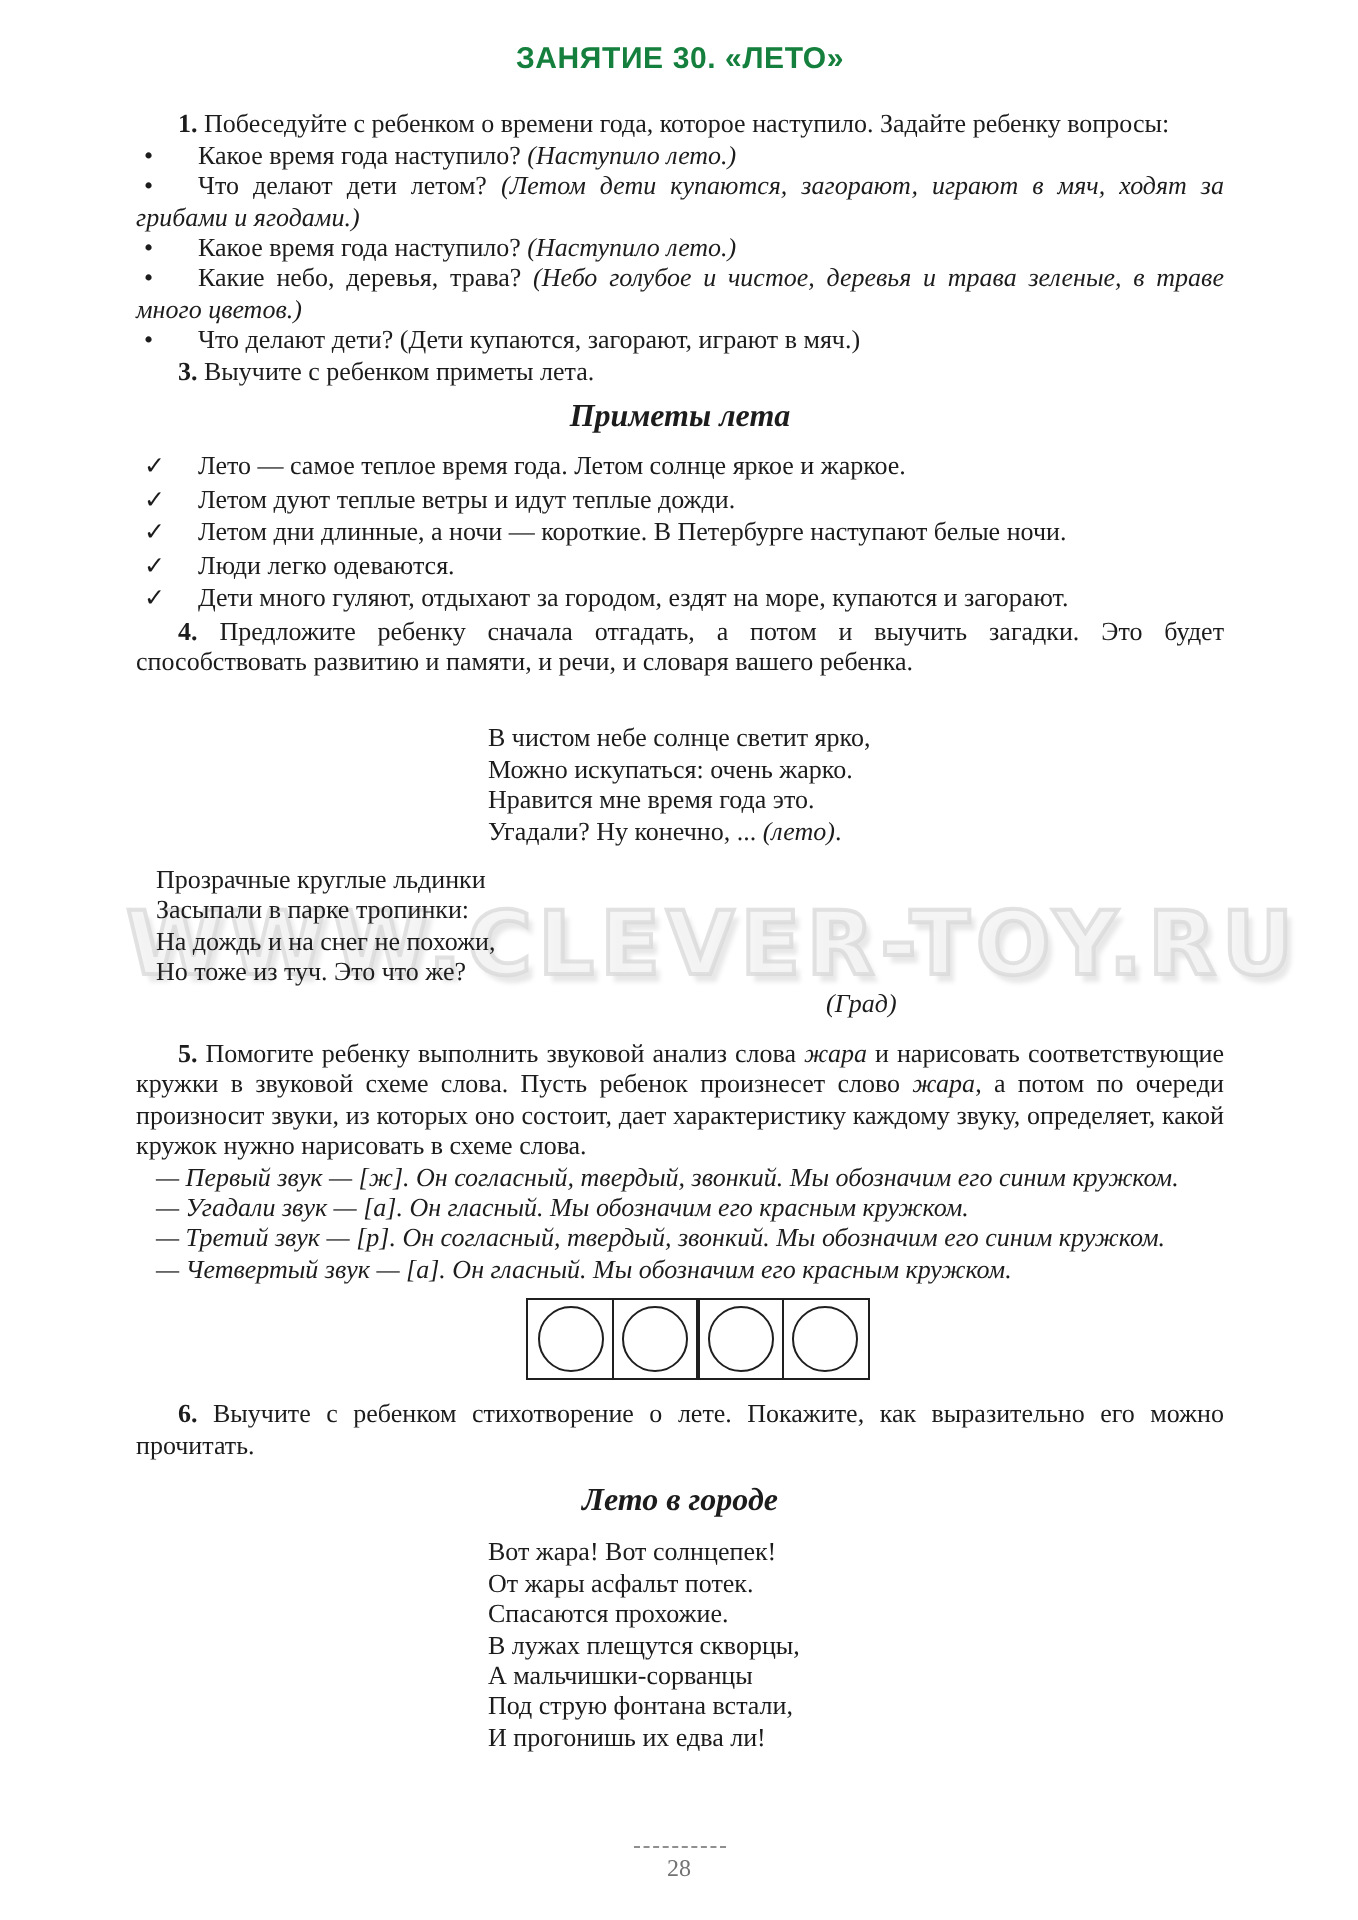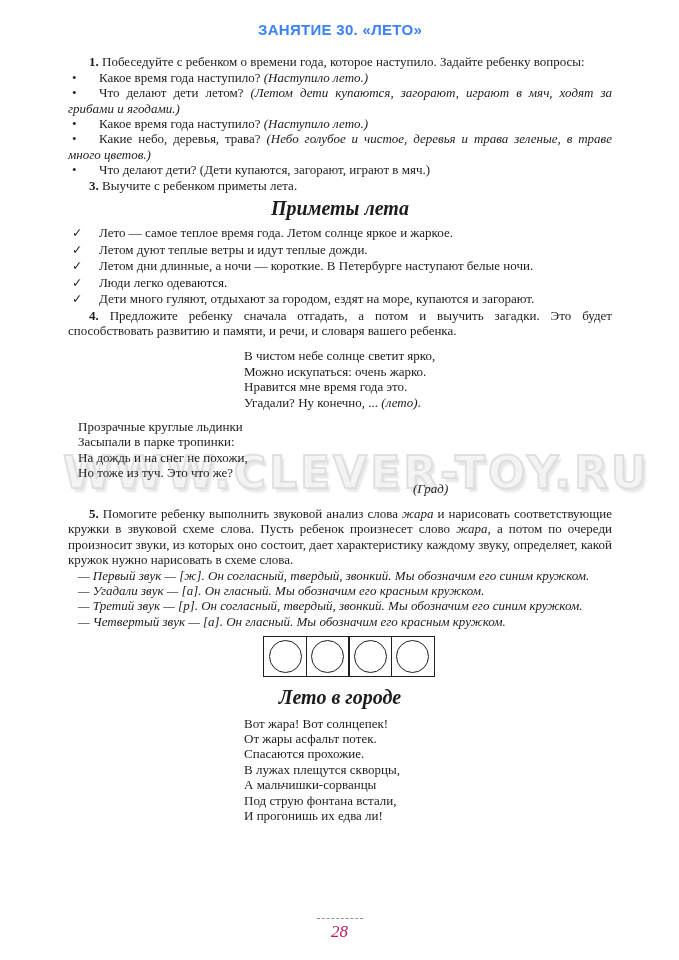--- a/index.html
+++ b/index.html
@@ -21,49 +21,49 @@
   .content{
     position:relative;z-index:1;
     padding:22px 67px 0 68px;
     font-size:13px;line-height:15.4px;
   }
   .b{font-weight:bold;}
   .i{font-style:italic;}
   .title{
     font-family:"Liberation Sans","DejaVu Sans",sans-serif;
     font-size:15px;font-weight:bold;text-align:center;
-    margin:0 0 17px 0;letter-spacing:0.3px;color:#3b82f6;
+    margin:0 0 17px 0;letter-spacing:0.3px;color:#15803d;
   }
   p.para{margin:0;text-indent:21px;text-align:justify;}
   p.hang{margin:0;text-align:justify;}
   .gl{display:inline-block;width:31px;padding-left:4px;box-sizing:border-box;}
   .check-gl{font-size:12.5px;}
   .sec-head{
-    font-size:20px;font-weight:bold;font-style:italic;
+    font-size:16px;font-weight:bold;font-style:italic;
     text-align:center;margin:8px 0 9px 0;
   }
   .verse{margin-left:176px;}
-  .verse.r1{margin-top:10px;}
+  .verse.r1{margin-top:23px;}
   .verse.r2{margin-top:9px;margin-left:10px;}
   .vline{white-space:nowrap;}
   .answer{margin-left:345px;}
   p.p5{margin:10px 0 0 0;}
   p.rule{margin:0;padding-left:10px;white-space:nowrap;}
   .scheme{display:flex;margin:7px 0 0 195px;}
   .cell{
     width:44px;height:41px;border:1.5px solid #1f1f1f;box-sizing:border-box;
     margin-left:-1.5px;display:flex;align-items:center;justify-content:center;
   }
   .cell:first-child{margin-left:0;}
   .circle{width:33px;height:33px;border:1.5px solid #1f1f1f;border-radius:50%;box-sizing:border-box;}
   p.p6{margin:9px 0 0 0;text-indent:21px;text-align:justify;}
   .poem-head{margin:13px 0 10px 0;}
   .footer{position:absolute;left:0;bottom:18px;width:679px;text-align:center;z-index:1;}
   .divider{width:46px;margin:0 auto 3px auto;border-top:1px dashed #8f8f8f;}
-  .pageno{font-size:17px;color:#be185d;font-style:italic;}
+  .pageno{font-size:12px;color:#737373;}
 </style>
 </head>
 <body>
 
 <div class="page">
 
   <div class="watermark">WWW.CLEVER-TOY.RU</div>
 
   <div class="content">
 
@@ -121,20 +121,21 @@
           <div class="circle"></div>
         </div>
       <div class="cell">
           <div class="circle"></div>
         </div>
       <div class="cell">
           <div class="circle"></div>
         </div>
     </div>
 
+    <p class="p6"><span class="b">6. </span><span>Выучите с ребенком стихотворение о лете. Покажите, как выразительно его можно прочитать.</span></p>
 
     <div class="sec-head poem-head">Лето в городе</div>
 
     <div class="verse">
       <div class="vline">Вот жара! Вот солнцепек!</div>
       <div class="vline">От жары асфальт потек.</div>
       <div class="vline">Спасаются прохожие.</div>
       <div class="vline">В лужах плещутся скворцы,</div>
       <div class="vline">А мальчишки-сорванцы</div>
       <div class="vline">Под струю фонтана встали,</div>

